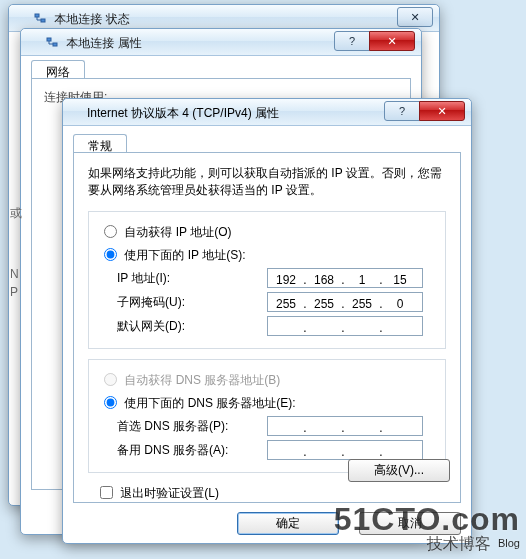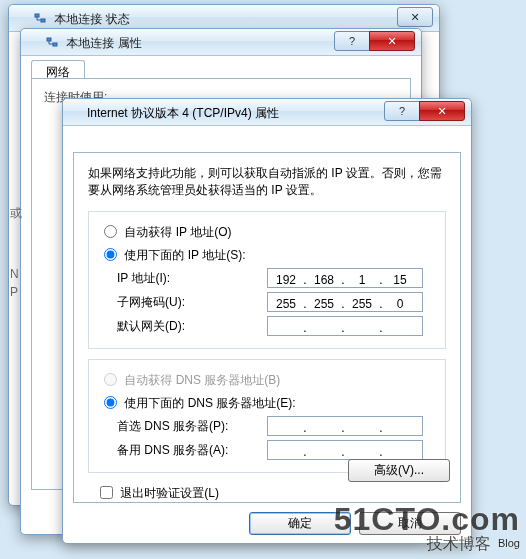--- a/index.html
+++ b/index.html
@@ -228,21 +228,21 @@
   .btn.default {
     border-color: #2f6fb1;
     box-shadow: 0 0 0 1px #9ec7ef inset;
   }
 
   #winC .footer {
     position: absolute;
     right: 10px;
     bottom: 8px;
     display: flex;
-    gap: 8px;
+    gap: 20px;
     border-radius: 10px;
   }
 
   
   .wm {
     position: absolute;
     right: 6px;
     bottom: 6px;
     color: rgba(0,0,0,.7);
     text-align: right;
@@ -312,20 +312,23 @@
     <div class="winbtns">
       <div class="winbtn help">
           <span>?</span>
         </div>
       <div class="winbtn close">
           <span>✕</span>
         </div>
     </div>
   </div>
 
+  <div class="tabstripC">
+    <span class="tab">常规</span>
+  </div>
 
   <div class="panelC">
     <div class="inner">
 
       <div class="desc">如果网络支持此功能，则可以获取自动指派的 IP 设置。否则，您需要从网络系统管理员处获得适当的 IP 设置。</div>
 
       
       <div class="grpbox" style="margin-top:4px;">
         <label class="radio-row">
           <input type="radio" name="ipmode" style="">

